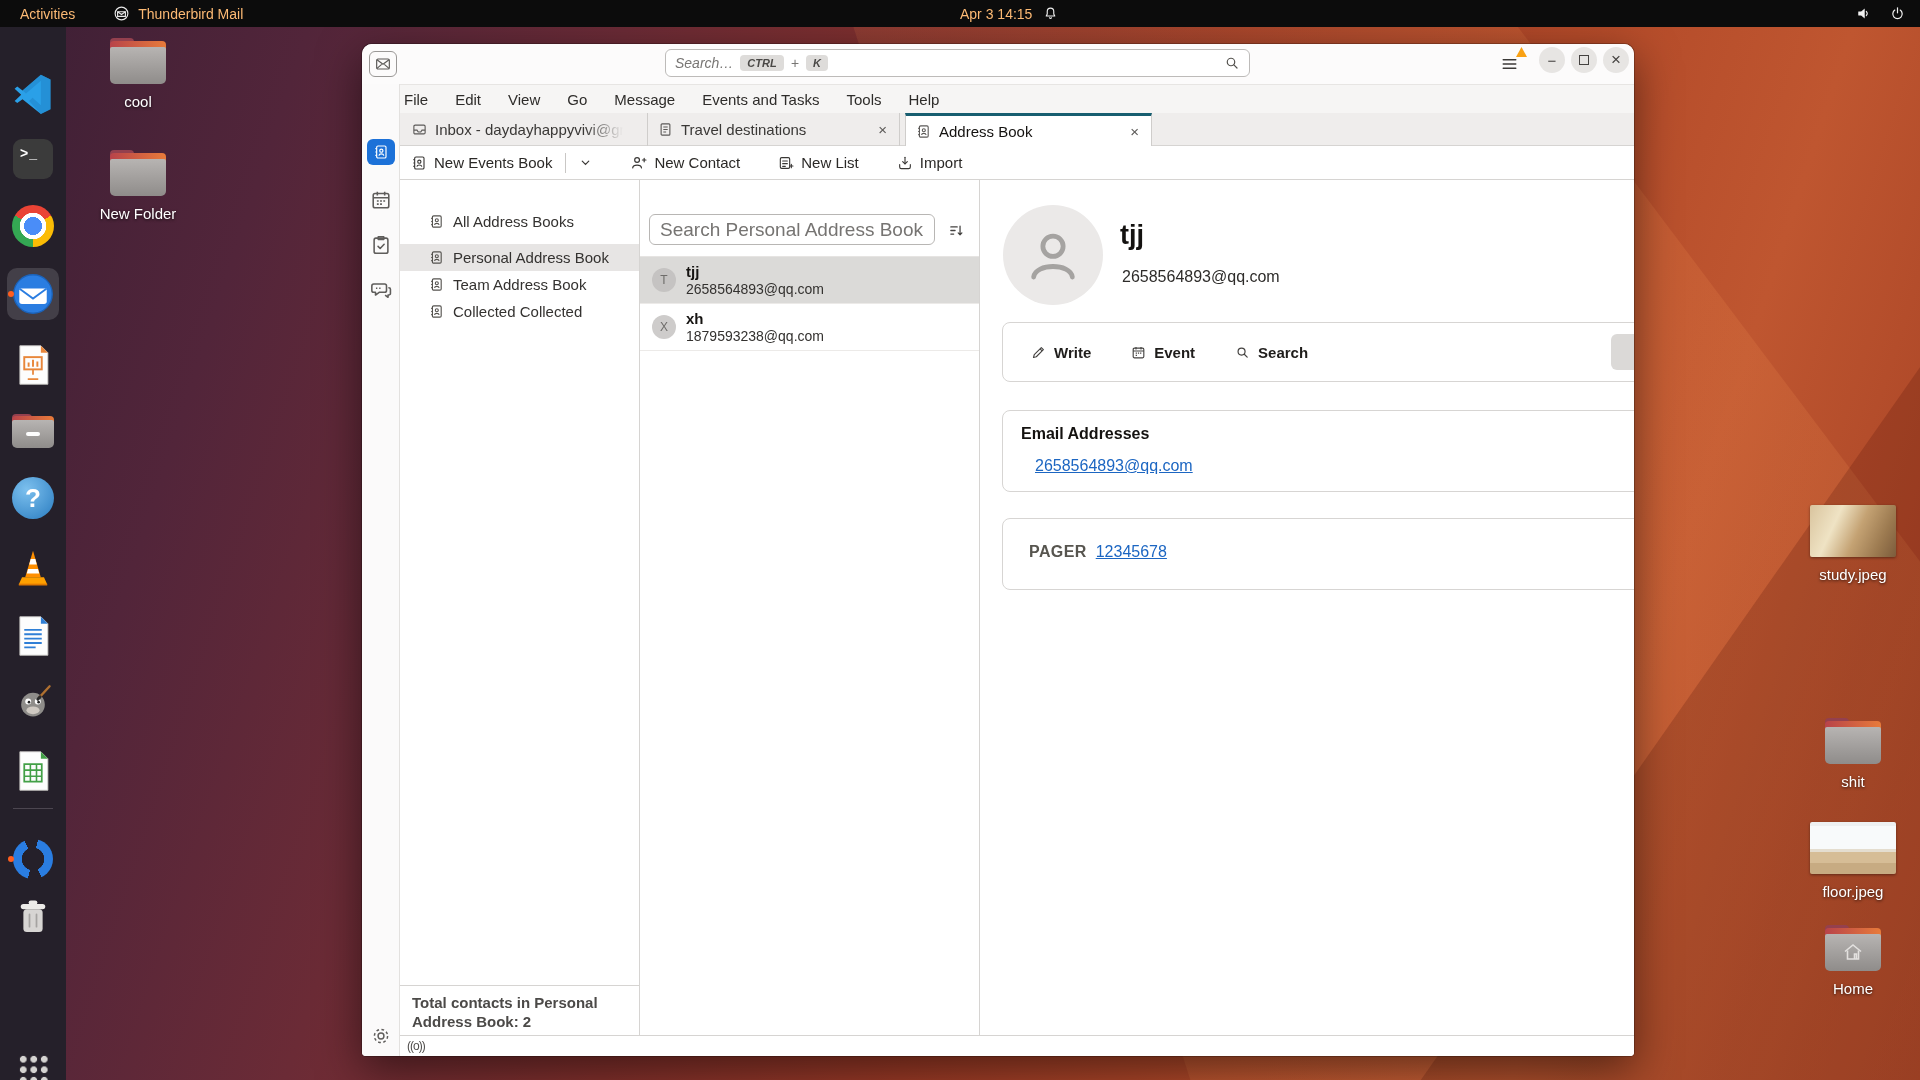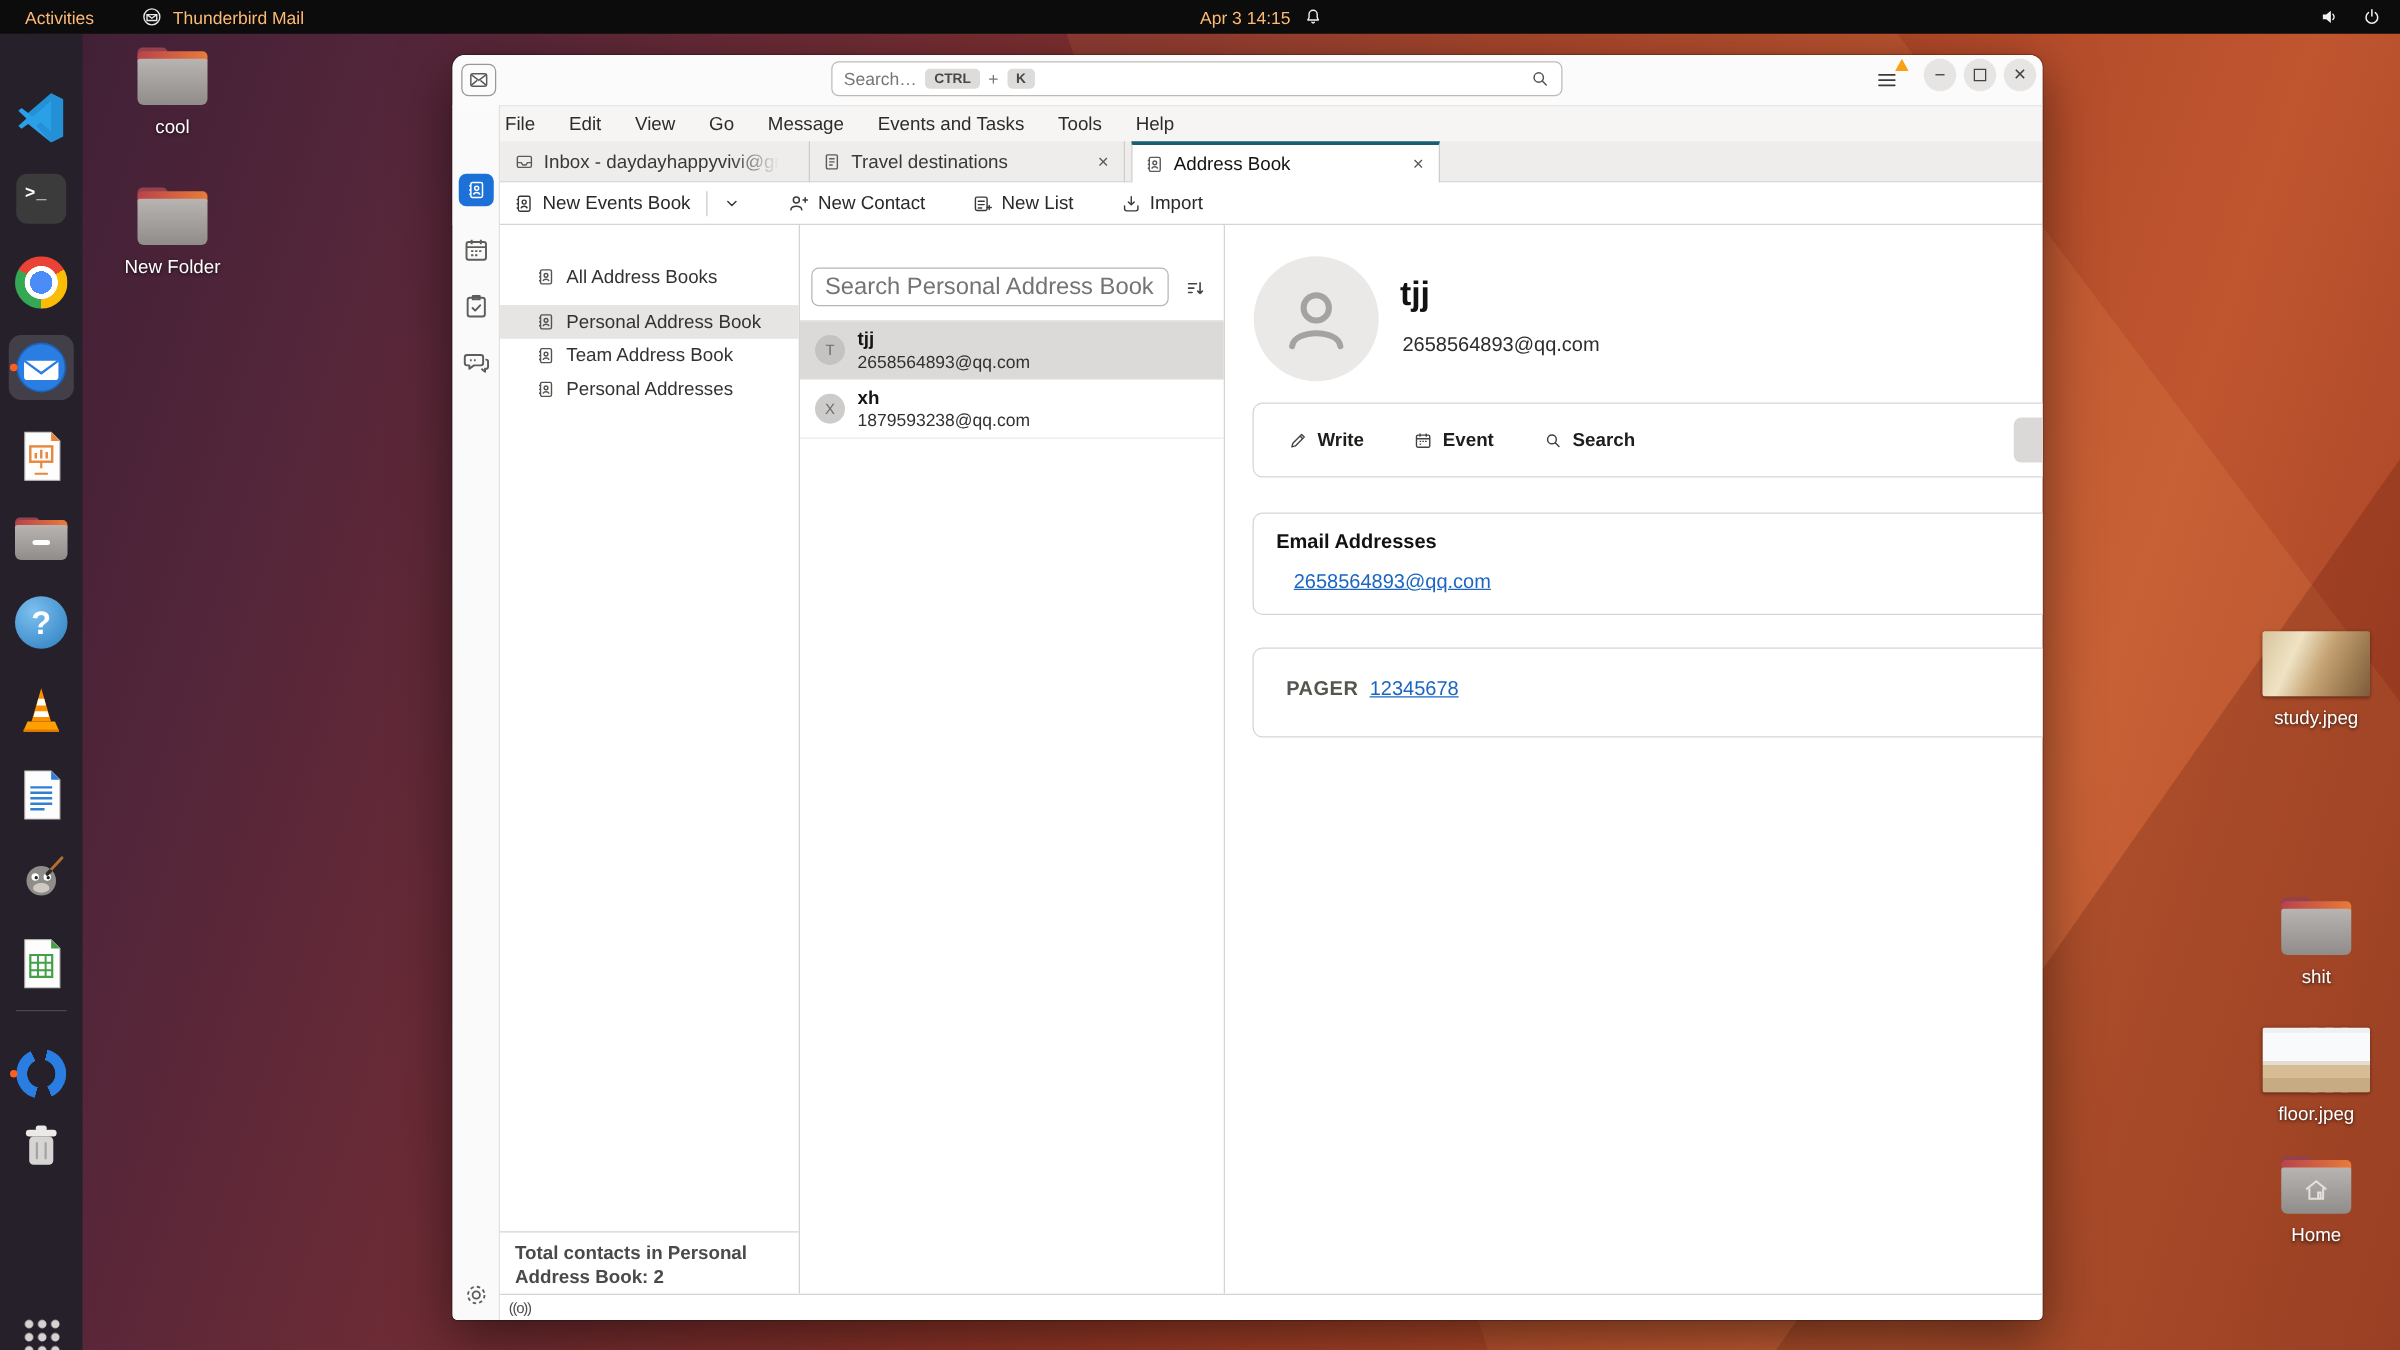--- a/index.html
+++ b/index.html
@@ -62,21 +62,21 @@
     linear-gradient(90deg,transparent 0 44%,#fff 44% 52%,transparent 52% 58%,#fff 58% 66%,transparent 66% 74%,#fff 74% 80%,transparent 80%); background-blend-mode:multiply; }
 
   
   .window { position:absolute; left:362px; top:44px; width:1272px; height:1012px; background:#fff;
     border-radius:10px 10px 4px 4px; box-shadow:0 14px 44px rgba(0,0,0,.5), 0 0 0 1px rgba(0,0,0,.22); z-index:45; overflow:hidden; }
 
   .titlebar { position:absolute; left:0; top:0; width:100%; height:40px; background:#fcfbfb; }
   .space-mail-btn { position:absolute; left:7px; top:7px; width:28px; height:26px; border:1px solid #9a9896;
     border-radius:6px; color:#5c5a58; display:flex; align-items:center; justify-content:center; }
   .gsearch { position:absolute; left:303px; top:5px; width:585px; height:28px; background:#fff;
-    border:1px solid #bdbbb9; border-radius:6px; display:flex; align-items:center; padding:0 9px; gap:7px; color:#787674; font-size:14px; }
+    border:1px solid #bdbbb9; border-radius:6px; display:flex; align-items:center; padding:0 9px; gap:7px; color:#787674; font-size:14px;font-style:italic; }
   .kbd { background:#dedcda; border-radius:4px; font-size:11px; font-weight:bold; color:#4a4846; padding:2px 7px; }
   .gsearch .spacer { flex:1; }
   .hamburger { position:absolute; left:1132px; top:7px; width:30px; height:26px; border-radius:6px; color:#3c3a38;
     display:flex; align-items:center; justify-content:center; }
   .ham-badge { position:absolute; right:-3px; top:-4px; width:11px; height:10px; background:#f9a114;
     clip-path:polygon(50% 0,100% 100%,0 100%); }
   .winbtn { position:absolute; top:3px; width:26px; height:26px; border-radius:50%; background:#e7e5e3;
     color:#454341; display:flex; align-items:center; justify-content:center; font-size:15px; }
   .maxbox { width:10px; height:10px; border:1.6px solid #454341; }
 
@@ -521,21 +521,21 @@
           </svg>
         <span>Team Address Book</span>
       </div>
       <div class="book-row">
         <svg class="bico" width="15" height="15" viewBox="0 0 24 24" fill="none" stroke="currentColor" stroke-width="1.8">
             <rect x="5.5" y="3" width="14" height="18" rx="2"></rect>
             <path d="M5.5 7H3.5M5.5 12H3.5M5.5 17H3.5"></path>
             <circle cx="12.5" cy="10" r="2.4"></circle>
             <path d="M8.8 17.5c.6-3.4 6.8-3.4 7.4 0"></path>
           </svg>
-        <span>Personal Addresses</span>
+        <span>Collected Collected</span>
       </div>
       <div class="books-status">Total contacts in Personal Address Book: 2</div>
     </div>
 
     <div class="pane pane-list">
       <input class="list-search" type="text" placeholder="Search Personal Address Book" style="">
       <div class="sort-btn">
         <svg width="17" height="17" viewBox="0 0 24 24" fill="none" stroke="currentColor" stroke-width="1.8" stroke-linecap="round">
             <path d="M4 7h9M4 12h6M4 17h4"></path>
             <path d="M17 6v12M17 18l-2.6-2.6M17 18l2.6-2.6"></path>

